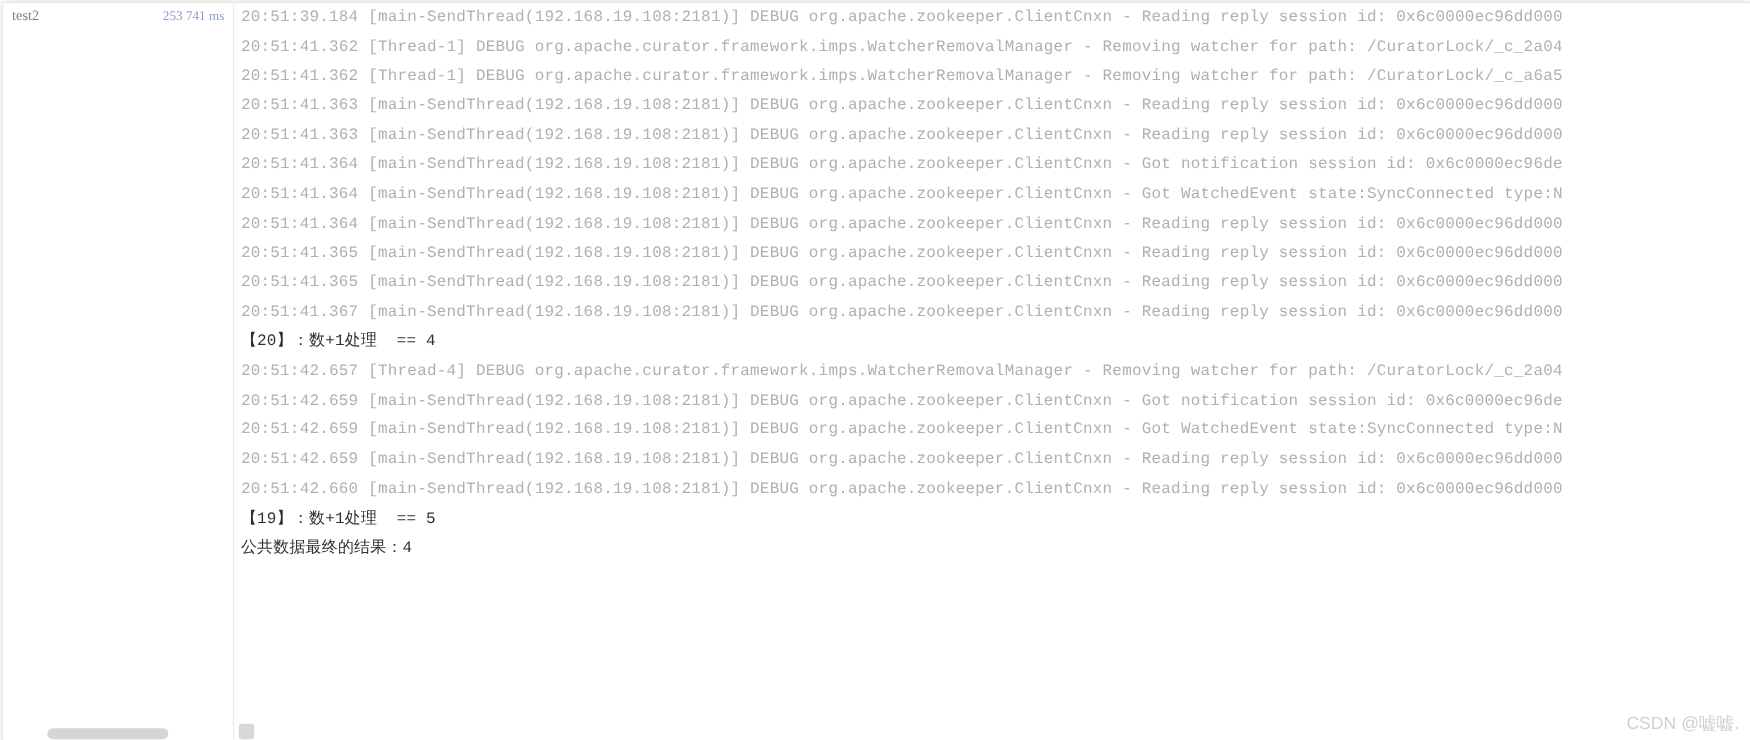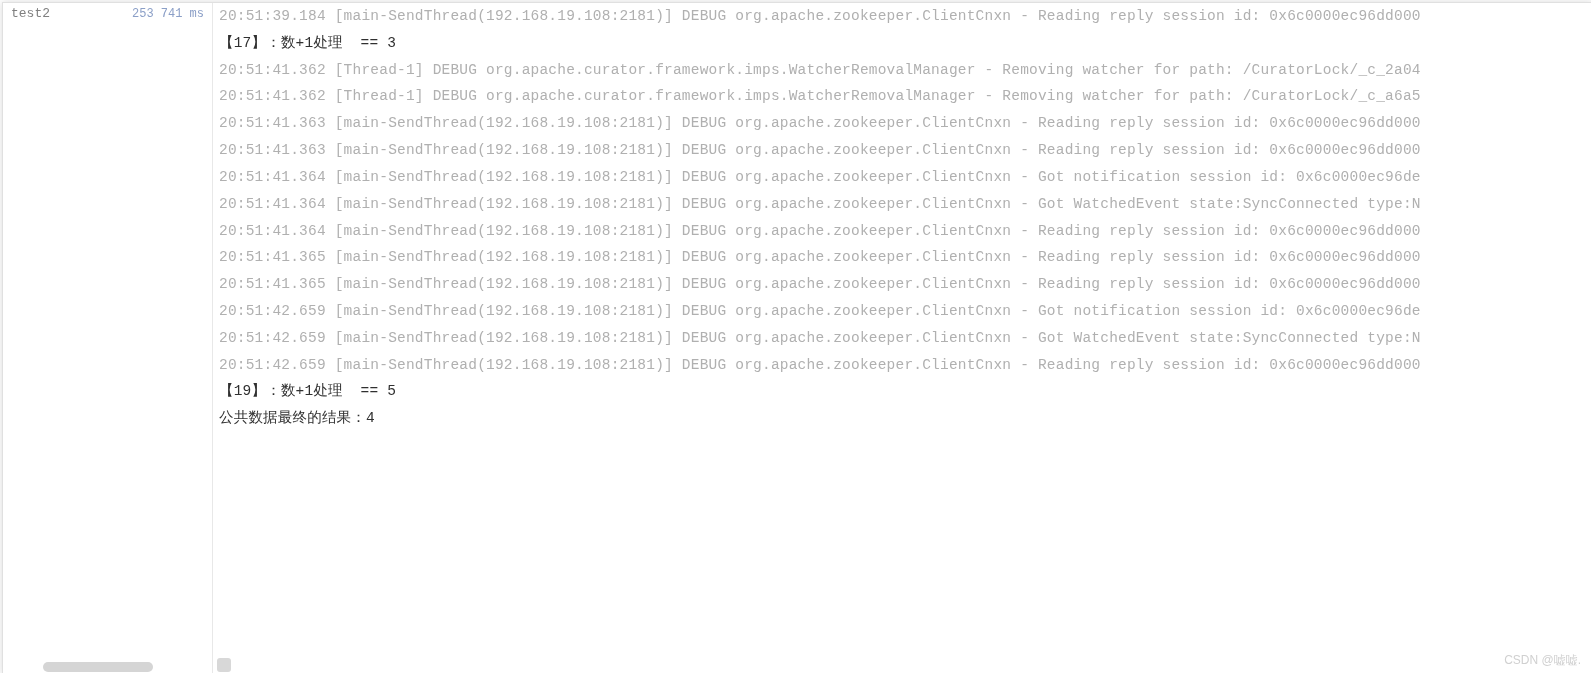--- a/index.html
+++ b/index.html
@@ -31,21 +31,21 @@
       border-right: 1px solid #e8e8e8;
       padding-top: 2px;
       overflow: hidden;
       position: relative;
     }
     .sidebar-item {
       display: flex;
       align-items: center;
       justify-content: space-between;
       padding: 1px 8px 1px 8px;
-      font-family: Liberation Mono, monospace;
+      font-family: Liberation Serif, serif;
       font-size: 13px;
       color: #999;
     }
     .sidebar-item-name {
       color: #808080;
     }
     .sidebar-item-time {
       color: #8b9fc7;
       font-size: 12px;
     }
@@ -92,53 +92,56 @@
       left: 0;
       width: 14px;
       height: 14px;
       background: #d8d8d8;
       border-radius: 3px;
     }
     .watermark {
       position: absolute;
       bottom: 4px;
       right: 10px;
-      font-size: 12px;
+      font-size: 16px;
       color: #d0d0d0;
       font-family: sans-serif;
     }
   </style>
 </head>
 <body>
 
 <div class="main-container">
 
   <div class="sidebar">
     <div class="sidebar-item">
       <span class="sidebar-item-name">test2</span>
       <span class="sidebar-item-time">253 741 ms</span>
     </div>
     <div class="sidebar-scrollbar"></div>
   </div>
 
   <div class="console" id="console-area">
     <div class="log-line">20:51:39.184 [main-SendThread(192.168.19.108:2181)] DEBUG org.apache.zookeeper.ClientCnxn - Reading reply session id: 0x6c0000ec96dd000</div>
-      <div class="output-line">【17】：数+1处理  == 3</div>
       <div class="log-line">20:51:41.362 [Thread-1] DEBUG org.apache.curator.framework.imps.WatcherRemovalManager - Removing watcher for path: /CuratorLock/_c_2a04</div>
       <div class="log-line">20:51:41.362 [Thread-1] DEBUG org.apache.curator.framework.imps.WatcherRemovalManager - Removing watcher for path: /CuratorLock/_c_a6a5</div>
       <div class="log-line">20:51:41.363 [main-SendThread(192.168.19.108:2181)] DEBUG org.apache.zookeeper.ClientCnxn - Reading reply session id: 0x6c0000ec96dd000</div>
       <div class="log-line">20:51:41.363 [main-SendThread(192.168.19.108:2181)] DEBUG org.apache.zookeeper.ClientCnxn - Reading reply session id: 0x6c0000ec96dd000</div>
       <div class="log-line">20:51:41.364 [main-SendThread(192.168.19.108:2181)] DEBUG org.apache.zookeeper.ClientCnxn - Got notification session id: 0x6c0000ec96de</div>
       <div class="log-line">20:51:41.364 [main-SendThread(192.168.19.108:2181)] DEBUG org.apache.zookeeper.ClientCnxn - Got WatchedEvent state:SyncConnected type:N</div>
       <div class="log-line">20:51:41.364 [main-SendThread(192.168.19.108:2181)] DEBUG org.apache.zookeeper.ClientCnxn - Reading reply session id: 0x6c0000ec96dd000</div>
       <div class="log-line">20:51:41.365 [main-SendThread(192.168.19.108:2181)] DEBUG org.apache.zookeeper.ClientCnxn - Reading reply session id: 0x6c0000ec96dd000</div>
       <div class="log-line">20:51:41.365 [main-SendThread(192.168.19.108:2181)] DEBUG org.apache.zookeeper.ClientCnxn - Reading reply session id: 0x6c0000ec96dd000</div>
+      <div class="log-line">20:51:41.367 [main-SendThread(192.168.19.108:2181)] DEBUG org.apache.zookeeper.ClientCnxn - Reading reply session id: 0x6c0000ec96dd000</div>
+      <div class="output-line">【20】：数+1处理  == 4</div>
+      <div class="log-line">20:51:42.657 [Thread-4] DEBUG org.apache.curator.framework.imps.WatcherRemovalManager - Removing watcher for path: /CuratorLock/_c_2a04</div>
       <div class="log-line">20:51:42.659 [main-SendThread(192.168.19.108:2181)] DEBUG org.apache.zookeeper.ClientCnxn - Got notification session id: 0x6c0000ec96de</div>
       <div class="log-line">20:51:42.659 [main-SendThread(192.168.19.108:2181)] DEBUG org.apache.zookeeper.ClientCnxn - Got WatchedEvent state:SyncConnected type:N</div>
       <div class="log-line">20:51:42.659 [main-SendThread(192.168.19.108:2181)] DEBUG org.apache.zookeeper.ClientCnxn - Reading reply session id: 0x6c0000ec96dd000</div>
+      <div class="log-line">20:51:42.660 [main-SendThread(192.168.19.108:2181)] DEBUG org.apache.zookeeper.ClientCnxn - Reading reply session id: 0x6c0000ec96dd000</div>
       <div class="output-line">【19】：数+1处理  == 5</div>
       <div class="output-line">公共数据最终的结果：4</div>
       <div class="console-scroll-track">
       <div class="console-scroll-thumb"></div>
     </div>
   </div>
 
 </div>
 
 <div class="watermark">CSDN @嘘嘘.</div>

